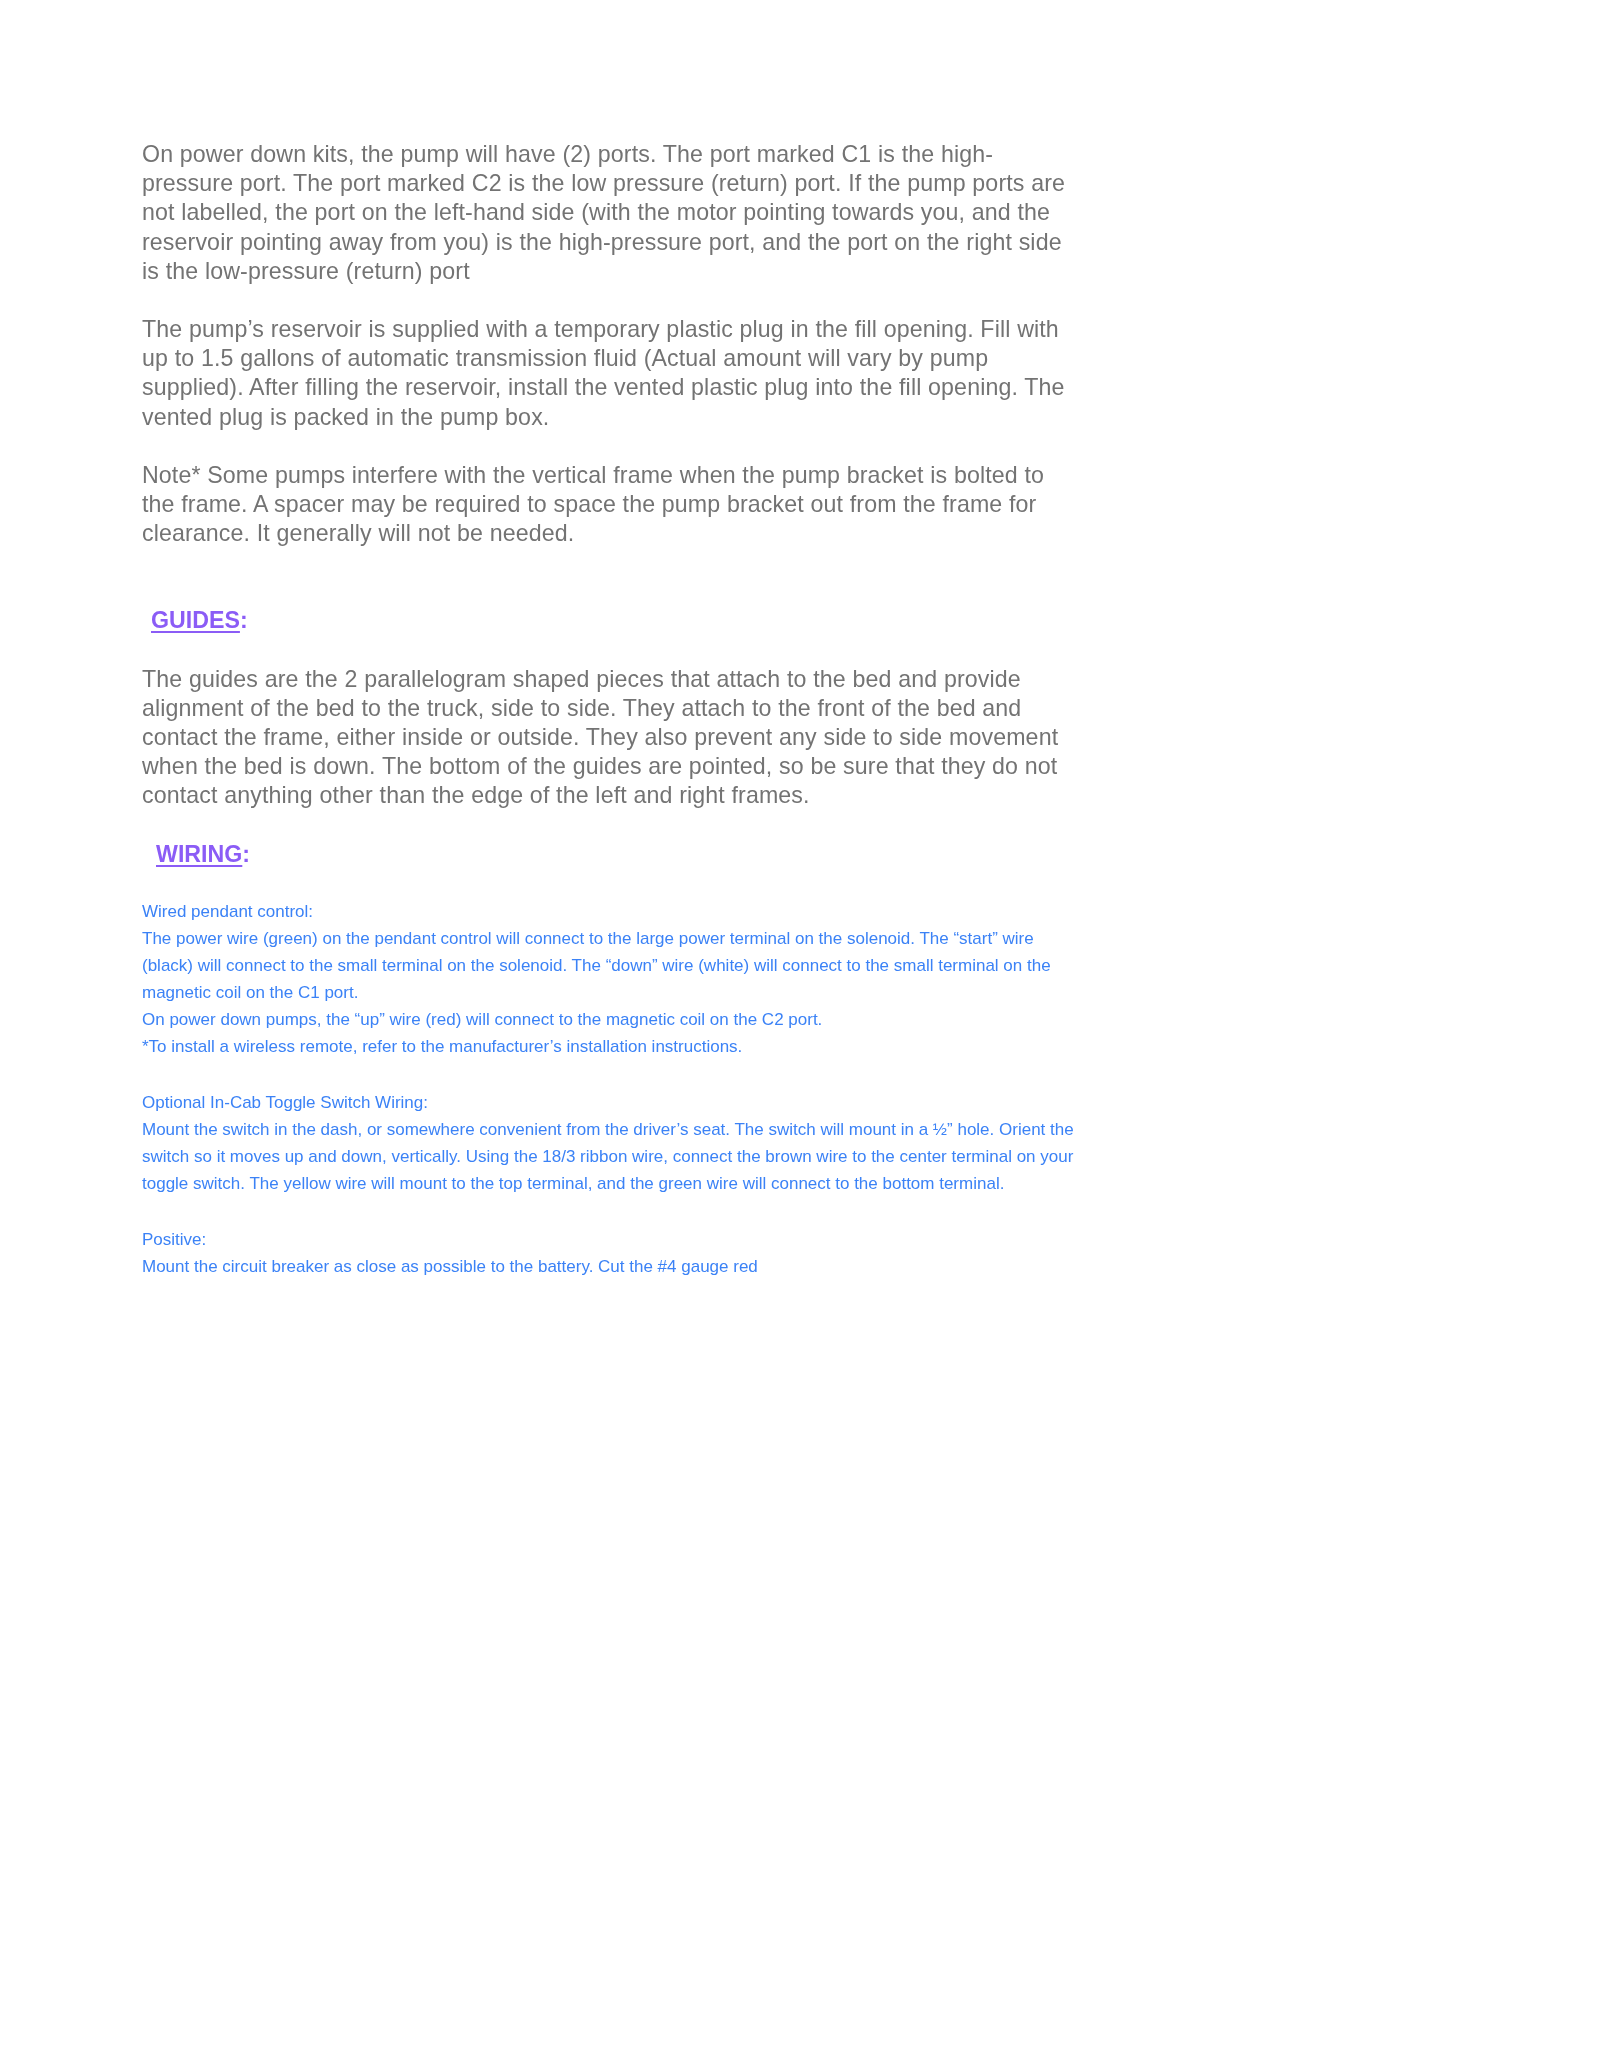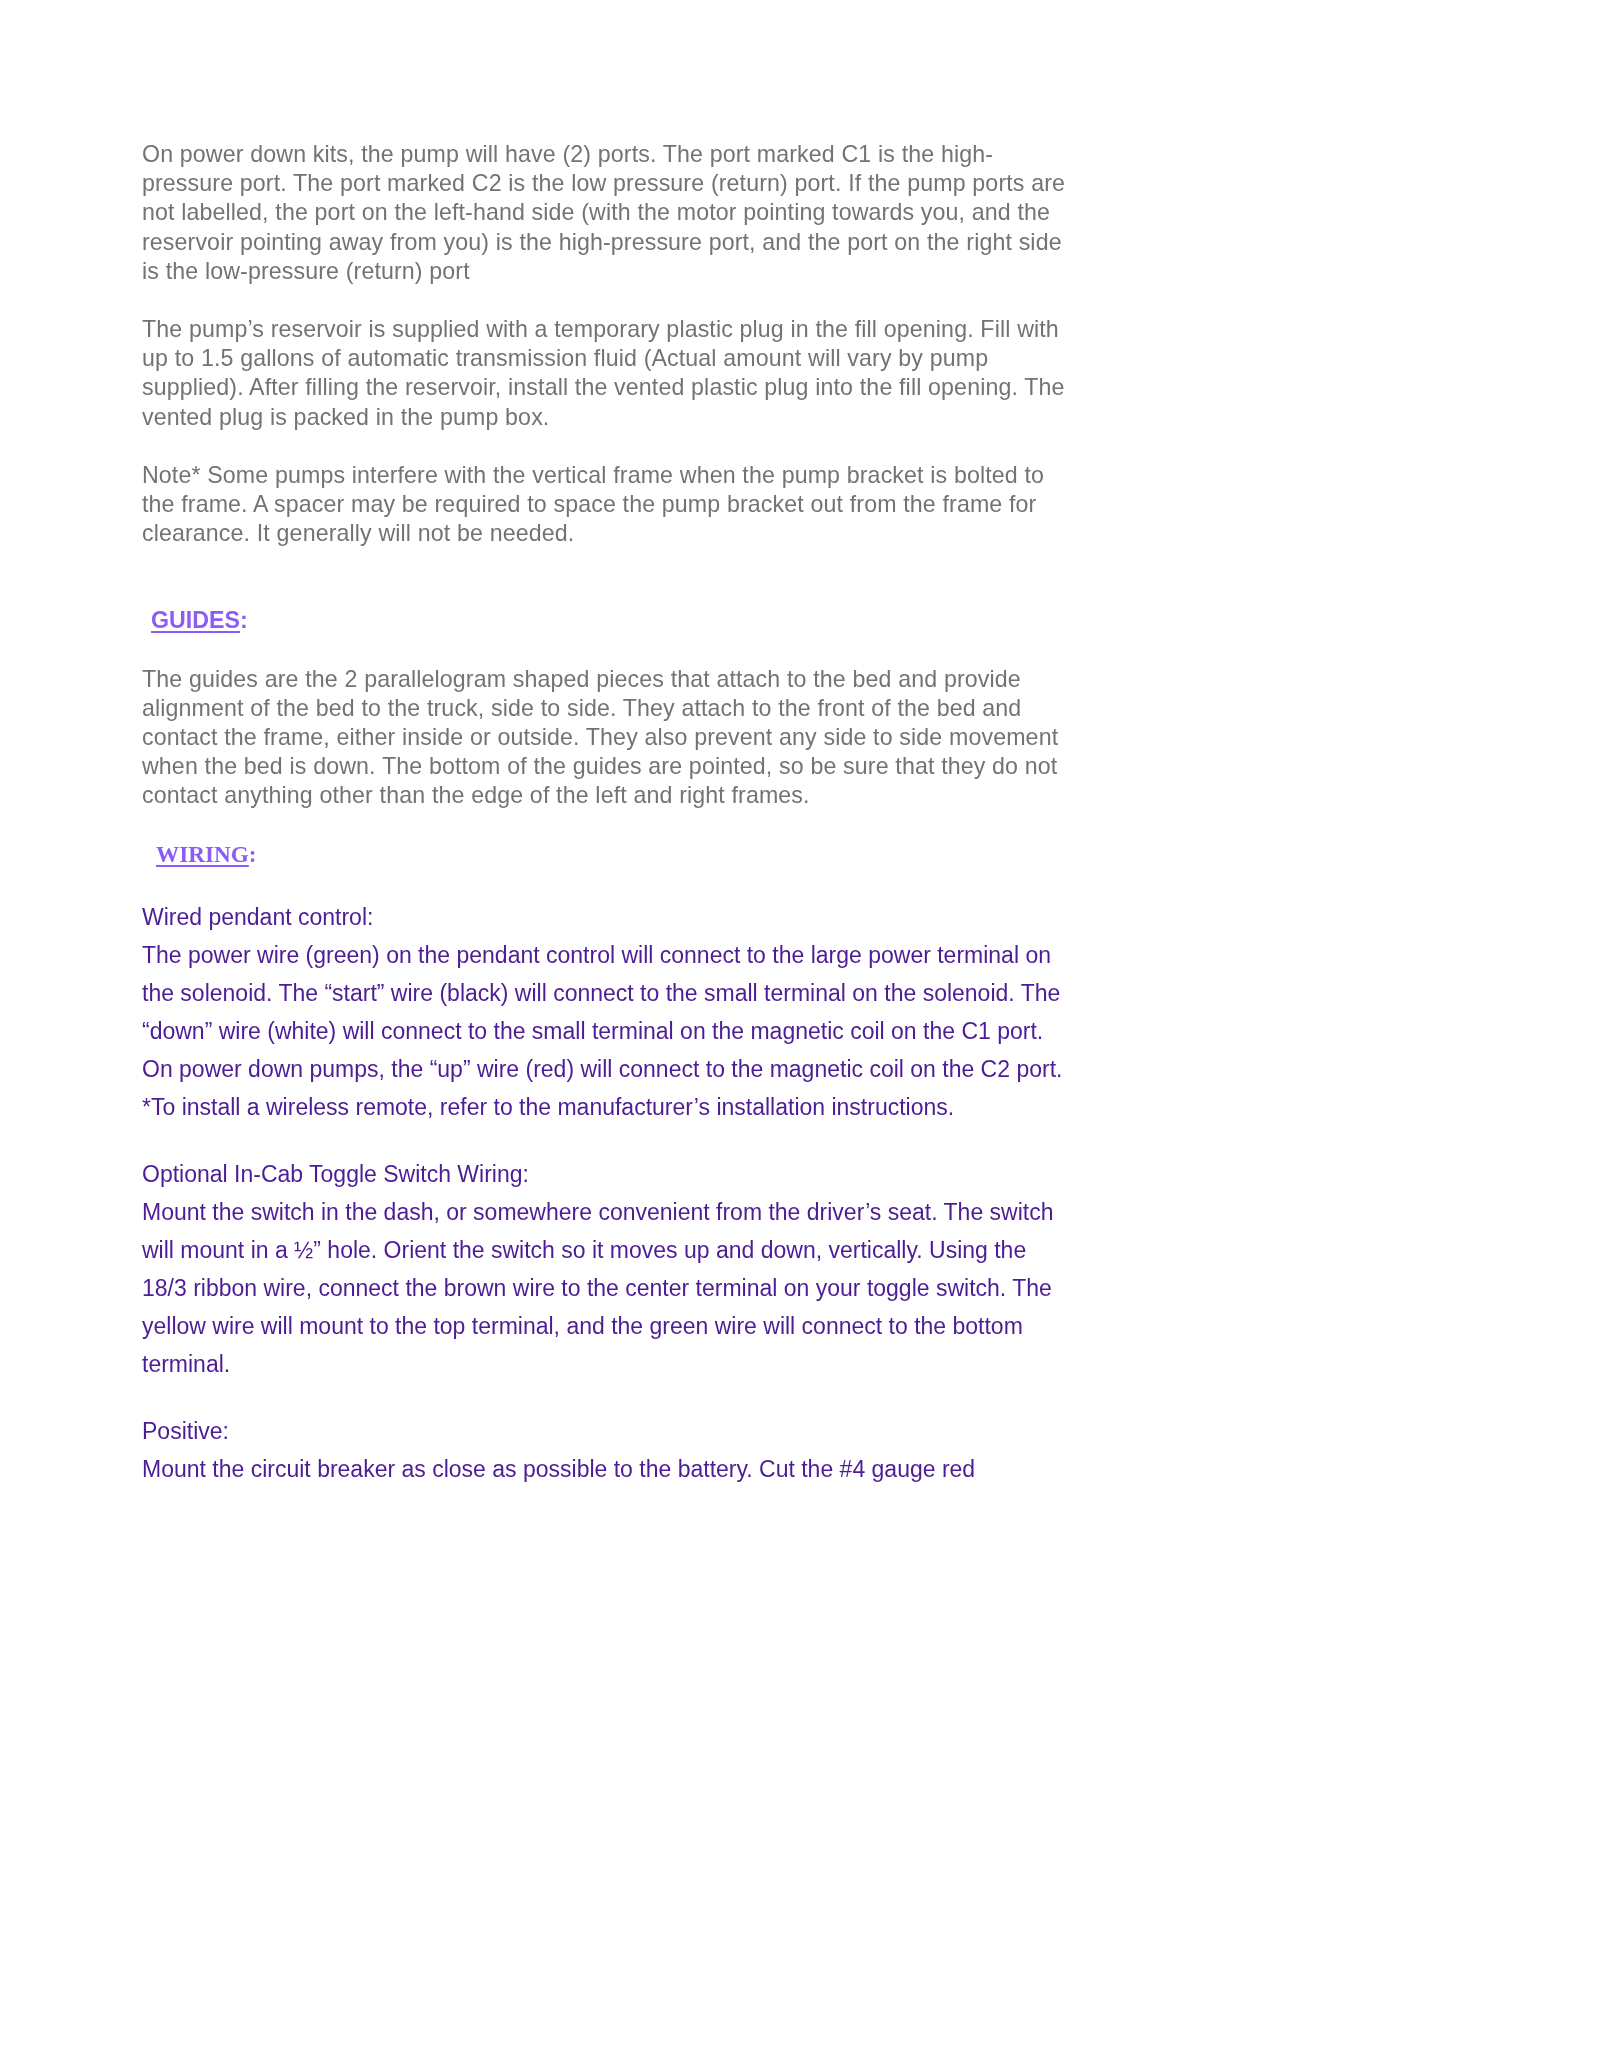--- a/index.html
+++ b/index.html
@@ -51,27 +51,27 @@
   h2.heading .u {
     text-decoration: underline;
     text-underline-offset: 3px;
     text-decoration-thickness: 2.2px;
   }
   h2.heading .colon {
     text-decoration: none;
     font-weight: bold;
   }
   .indent-guides { padding-left: 9px; }
-  .indent-wiring { padding-left: 14px; font-family: Liberation Serif, serif; }
+  .indent-wiring { padding-left: 14px; }
 
   .block {
     margin: 0;
-    font-size: 23px;
-    line-height: 38px;
-    color: #4c1d95;
+    font-size: 17px;
+    line-height: 27px;
+    color: #3b82f6;
     white-space: pre-wrap;
   }
 </style>
 </head>
 <body>
 
 <div class="page">
   <div class="content">
 
     <p class="para">On power down kits, the pump will have (2) ports. The port marked C1 is the high-pressure port. The port marked C2 is the low pressure (return) port. If the pump ports are not labelled, the port on the left-hand side (with the motor pointing towards you, and the reservoir pointing away from you) is the high-pressure port, and the port on the right side is the low-pressure (return) port</p>

